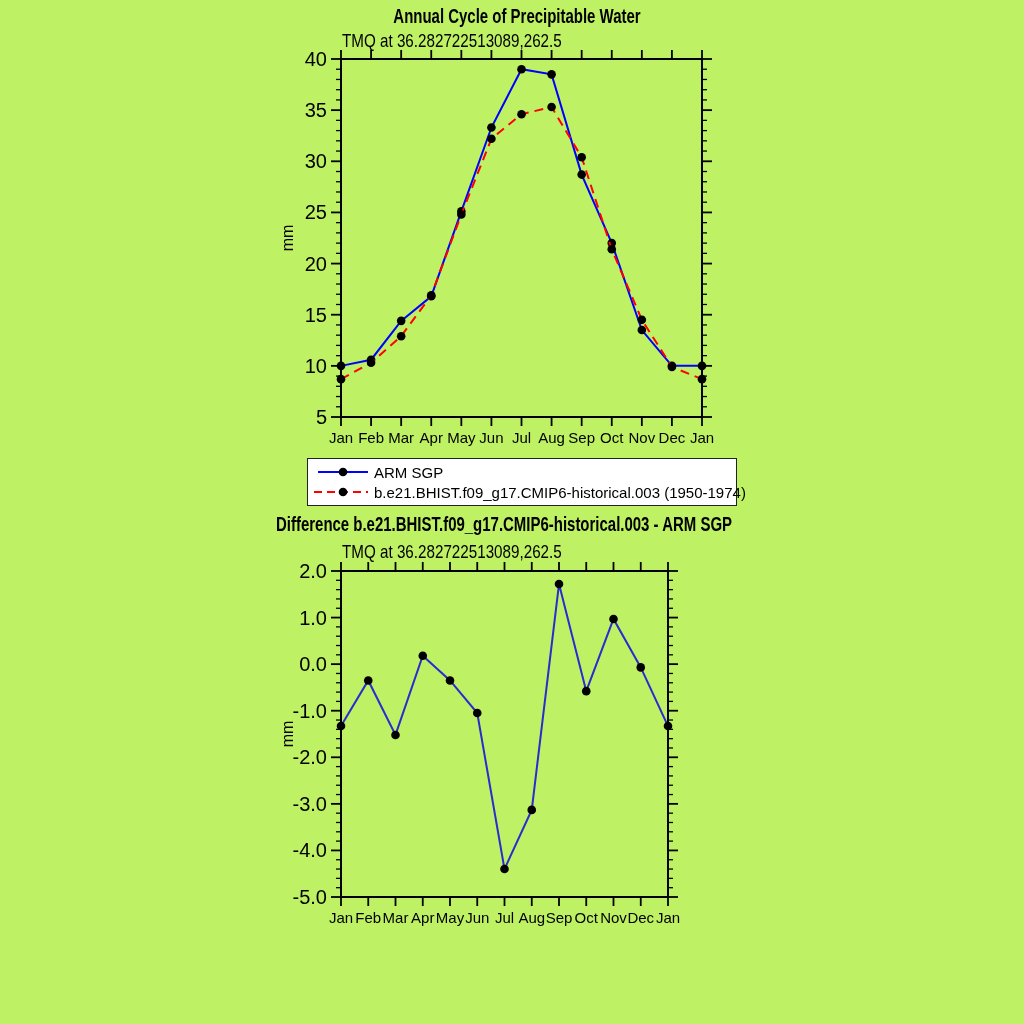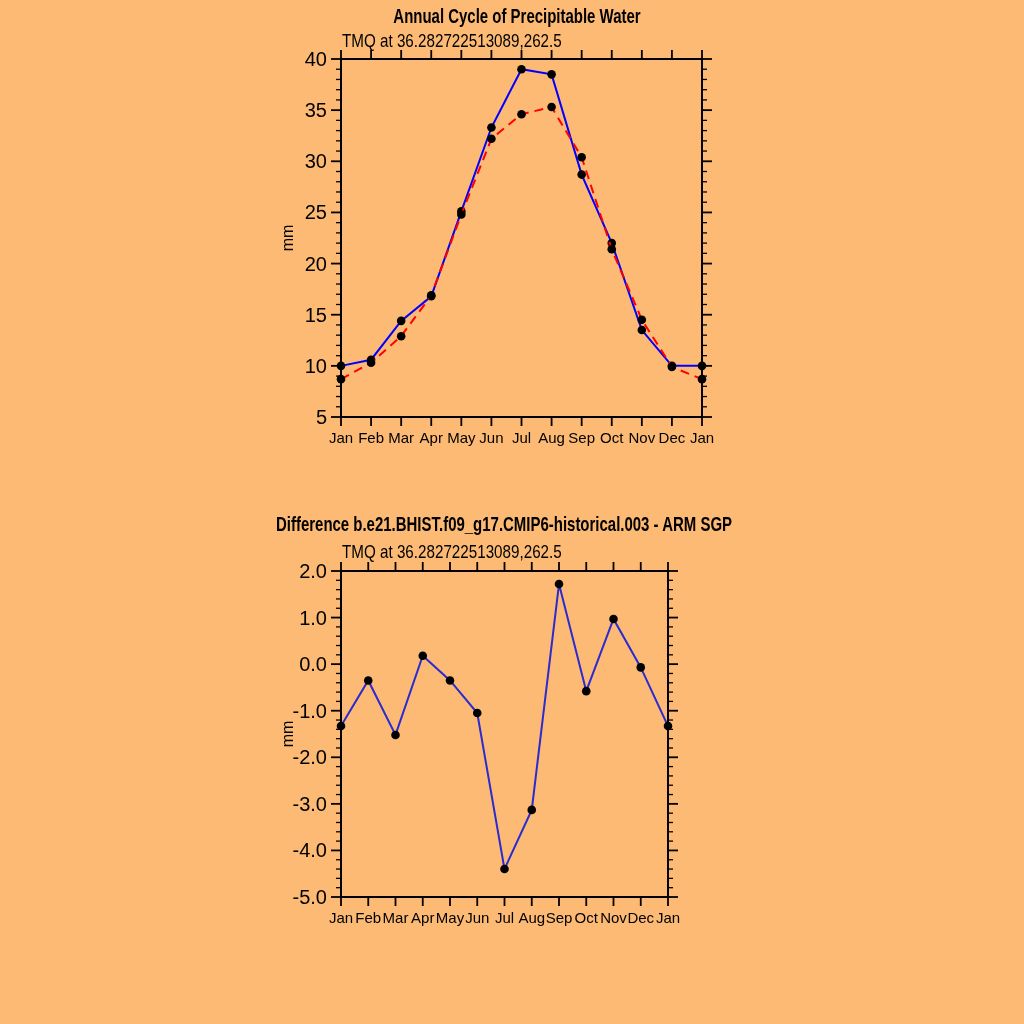--- a/index.html
+++ b/index.html
@@ -1,16 +1,16 @@
 <!DOCTYPE html>
 <html><head>
 <meta charset="utf-8">
 <style>
   html,body{margin:0;padding:0;background:#ffffff;}
-  .canvas{position:relative;width:1024px;height:1024px;background:#fdba74;
+  .canvas{position:relative;width:1024px;height:1024px;background:#bef264;
           font-family:"Liberation Sans",sans-serif;color:#000;overflow:hidden;}
   .abs{position:absolute;}
   .chart-title{font-weight:bold;font-size:20.5px;text-align:center;
                transform:scaleX(0.73);transform-origin:center;white-space:nowrap;}
   .t1{left:0;top:4px;width:1034px;}
   .t2{left:0;top:512px;width:1008px;}
   .chart-subtitle{font-size:19px;transform:scaleX(0.80);transform-origin:left center;white-space:nowrap;}
   .s1{left:342px;top:30px;}
   .s2{left:342px;top:541px;}
   .ylab{font-size:16px;width:40px;height:20px;text-align:center;
@@ -176,20 +176,36 @@
       <circle cx="491.41666666666663" cy="138.78285714285715" r="4.3" fill="#000000"></circle>
       <circle cx="521.5" cy="114.2342857142857" r="4.3" fill="#000000"></circle>
       <circle cx="551.5833333333334" cy="107.07428571428574" r="4.3" fill="#000000"></circle>
       <circle cx="581.6666666666666" cy="157.19428571428574" r="4.3" fill="#000000"></circle>
       <circle cx="611.75" cy="249.2514285714286" r="4.3" fill="#000000"></circle>
       <circle cx="641.8333333333333" cy="319.8285714285714" r="4.3" fill="#000000"></circle>
       <circle cx="671.9166666666667" cy="366.88" r="4.3" fill="#000000"></circle>
       <circle cx="702" cy="379.1542857142857" r="4.3" fill="#000000"></circle>
     </svg>
 
+  <div class="legend">
+    <div class="lrow">
+      <svg width="58" height="16">
+        <line x1="5" y1="8" x2="55" y2="8" stroke-width="2" stroke="#0000ff"></line>
+        <circle cx="30" cy="8" r="4.3" fill="#000"></circle>
+      </svg>
+      <span>ARM SGP</span>
+    </div>
+    <div class="lrow">
+      <svg width="58" height="16">
+        <line x1="1" y1="8" x2="55" y2="8" stroke-width="2" stroke-dasharray="8 5" stroke="#ff0000"></line>
+        <circle cx="30" cy="8" r="4.3" fill="#000"></circle>
+      </svg>
+      <span>b.e21.BHIST.f09_g17.CMIP6-historical.003 (1950-1974)</span>
+    </div>
+  </div>
 
   <div class="abs chart-title t2">Difference b.e21.BHIST.f09_g17.CMIP6-historical.003 - ARM SGP</div>
   <div class="abs chart-subtitle s2">TMQ at 36.282722513089,262.5</div>
   <div class="abs ylab yl2">mm</div>
   <svg id="svg2" class="plot" width="1024" height="1024">
       <rect x="341" y="571" width="327" height="326" fill="none" stroke="#000000" stroke-width="2"></rect>
       <line x1="341" y1="897" x2="341" y2="906" stroke="#000000" stroke-width="1.8"></line>
       <line x1="341" y1="571" x2="341" y2="562" stroke="#000000" stroke-width="1.8"></line>
       <text x="341" y="923" text-anchor="middle" font-size="15">Jan</text>
       <line x1="368.25" y1="897" x2="368.25" y2="906" stroke="#000000" stroke-width="1.8"></line>

